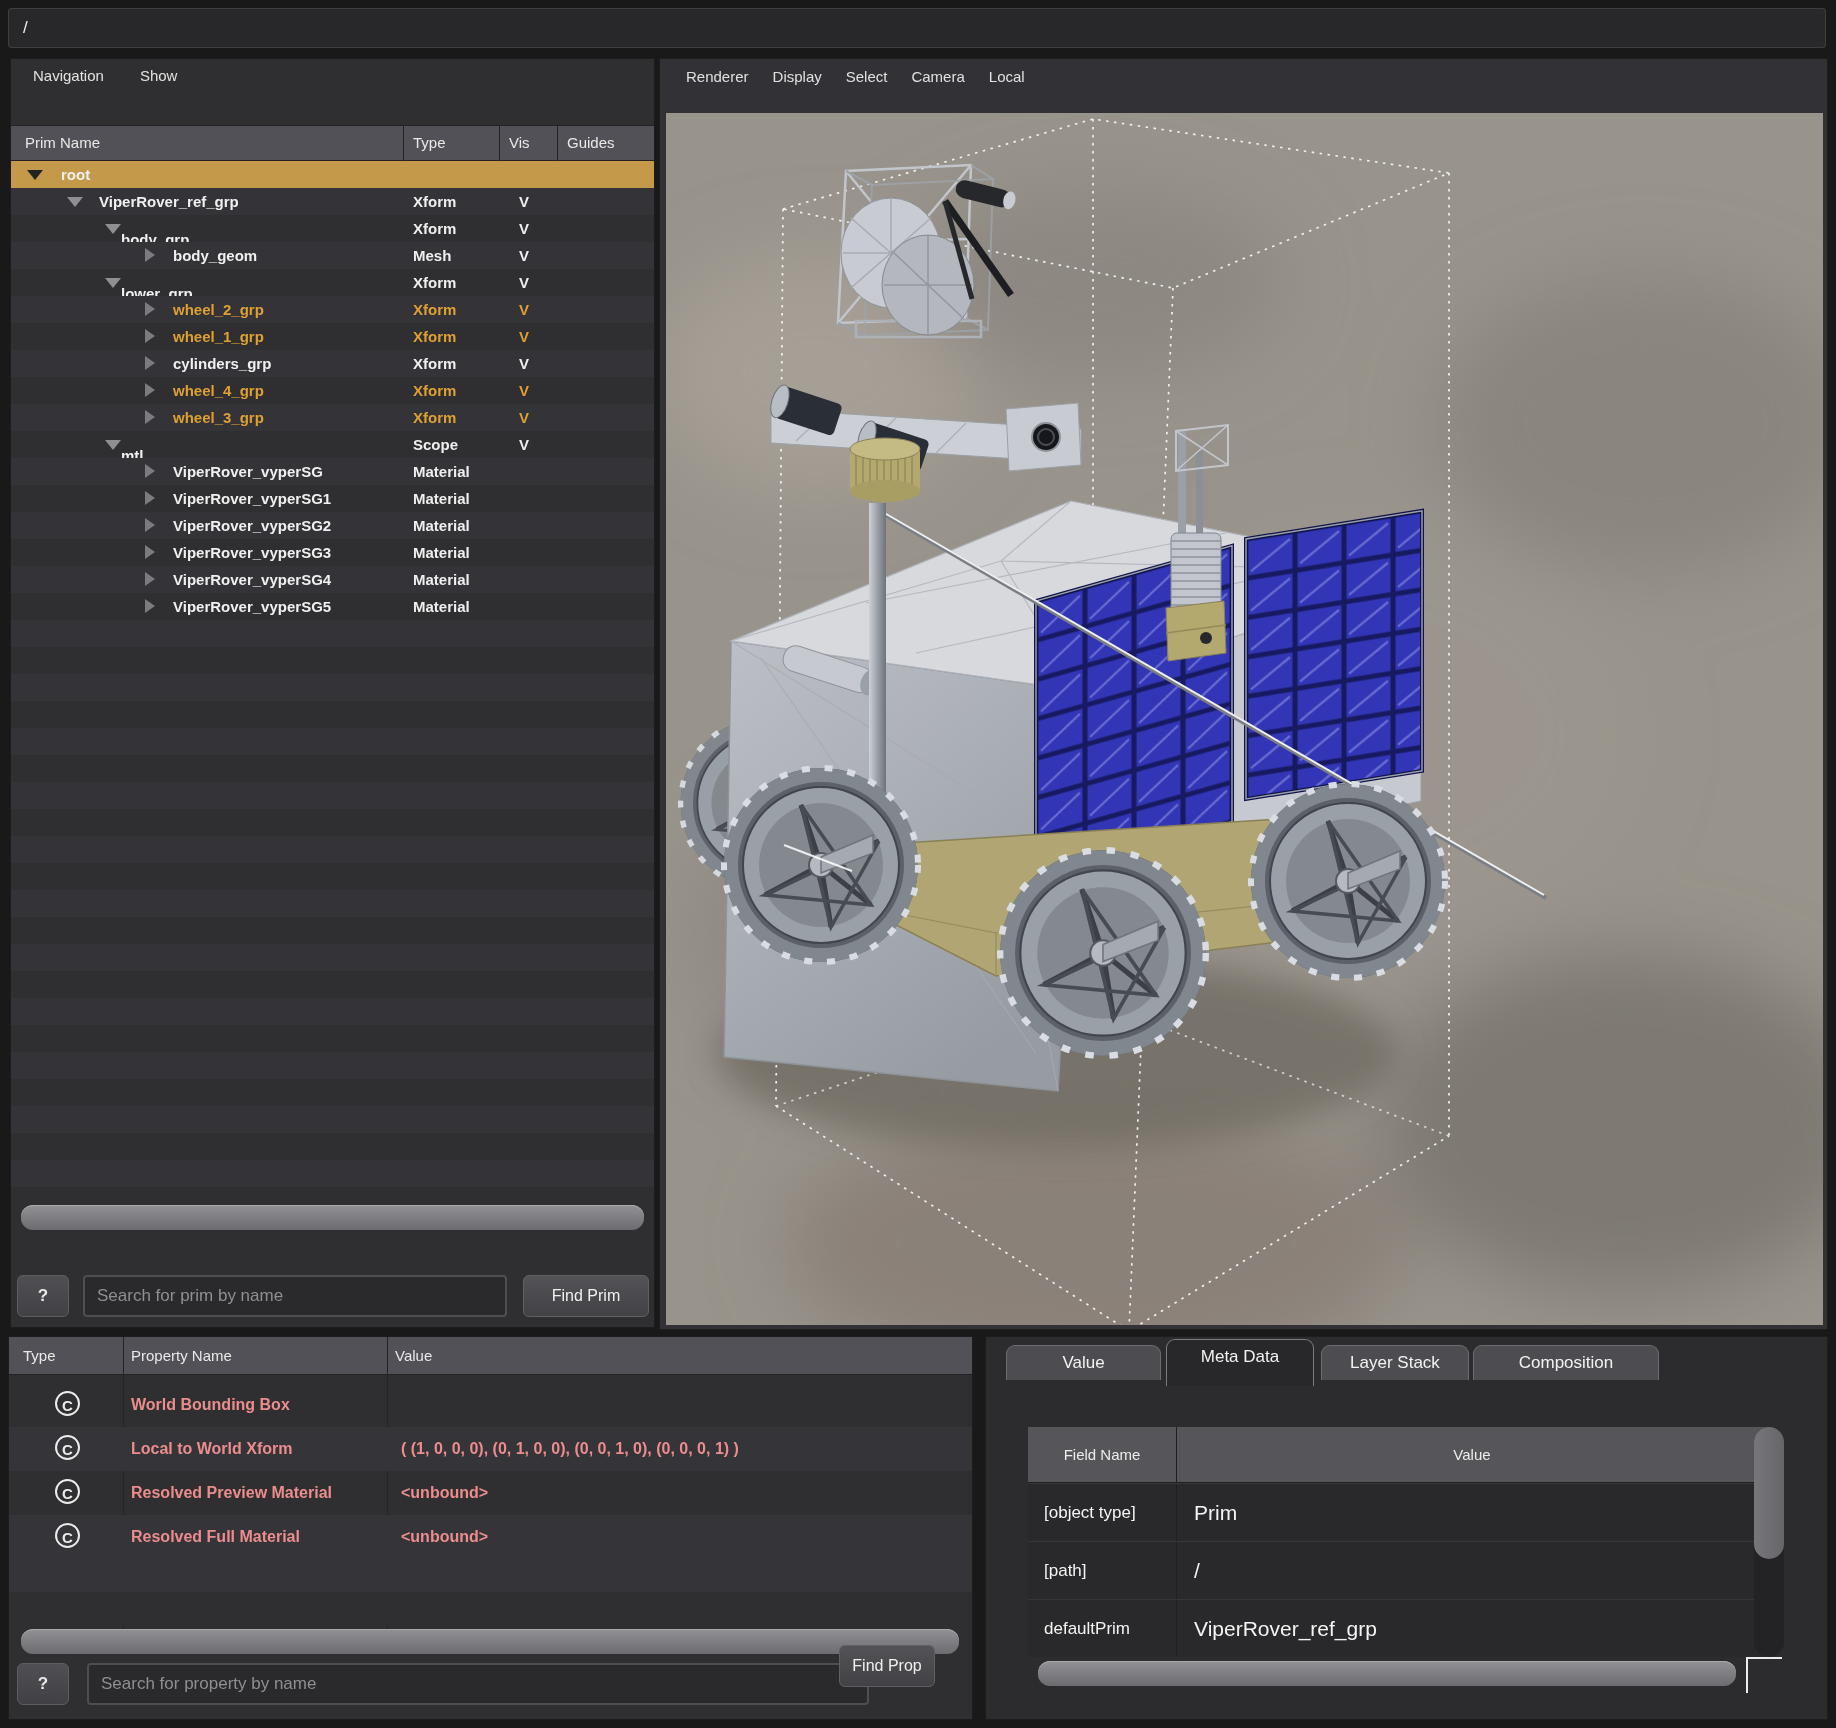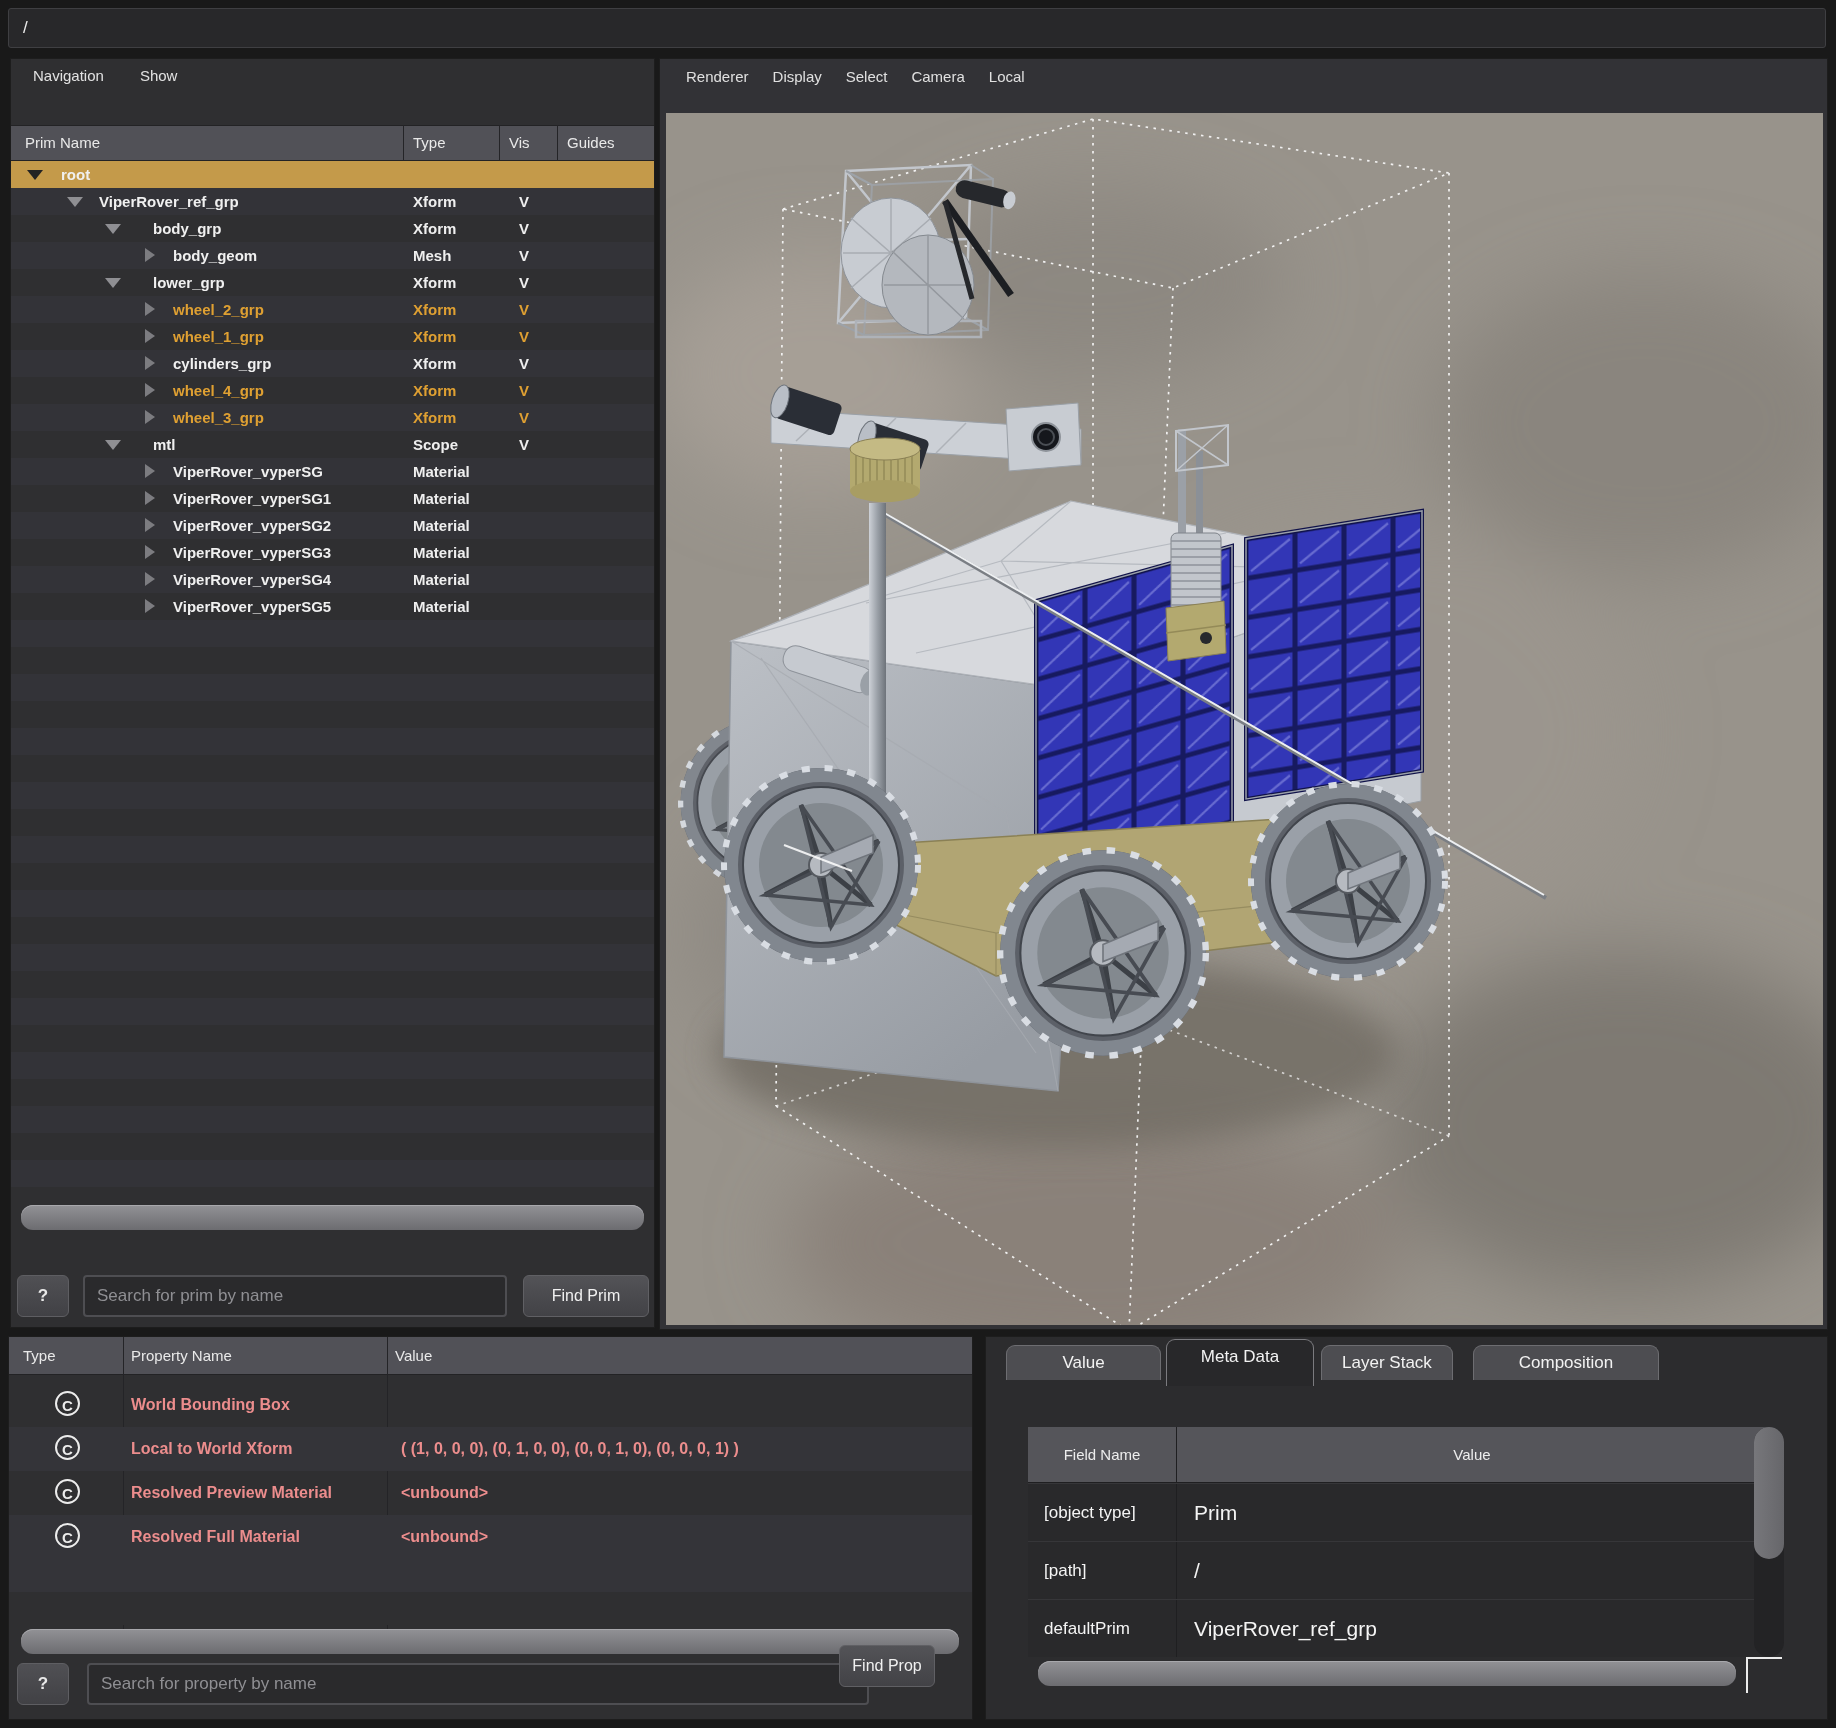--- a/index.html
+++ b/index.html
@@ -26,21 +26,21 @@
   .trow.sel{background:#c49a4a;}
   .arrow{position:absolute;width:0;height:0;}
   .arr-exp{border-left:8px solid transparent;border-right:8px solid transparent;border-top:10px solid #8f8f93;top:9px;}
   .arr-col{border-top:7px solid transparent;border-bottom:7px solid transparent;border-left:10px solid #7c7c80;top:6px;}
   .sel .arr-exp{border-top-color:#232323;}
   .tname{position:absolute;top:0;line-height:27px;font-size:15px;font-weight:bold;color:#f0f0f0;white-space:nowrap;}
   .ttype{position:absolute;left:402px;top:0;line-height:27px;font-size:15px;font-weight:bold;color:#efefef;}
   .tvis{position:absolute;left:508px;top:0;line-height:27px;font-size:15px;font-weight:bold;color:#efefef;}
   .l0 .arrow{left:16px;}  .l0 .tname{left:50px;}
   .l1 .arrow{left:56px;}  .l1 .tname{left:88px;}
-  .l2 .arrow{left:94px;}  .l2 .tname{left:142px;}
+  .l2 .arrow{left:94px;}  .l2 .tname{left:110px;margin-top:11px;}
   .l3 .arrow{left:134px;} .l3 .tname{left:162px;}
   .hl .tname,.hl .ttype,.hl .tvis{color:#dfa032;}
   #tree-empty{position:absolute;left:0;top:561px;width:100%;height:580px;
               background:repeating-linear-gradient(180deg,#333338 0 27px,#2f2f31 27px 54px);}
   .hscroll{position:absolute;height:25px;border-radius:12px;
            background:linear-gradient(180deg,#929296,#6c6c70);box-shadow:inset 0 1px 0 #a8a8ac;}
   #tree-scroll{left:10px;top:1146px;width:623px;}
   .helpbtn{position:absolute;width:52px;height:42px;background:linear-gradient(180deg,#505054,#414145);
            border:1px solid #5e5e62;border-radius:6px;text-align:center;line-height:40px;
            font-size:17px;font-weight:bold;color:#e8e8e8;box-sizing:border-box;}
@@ -74,21 +74,21 @@
                background:repeating-linear-gradient(180deg,#343439 0 33px,#2f2f31 33px 66px);}
   #props-scroll{left:12px;top:292px;width:938px;}
   #props-help{left:8px;top:326px;} #props-input{left:78px;top:326px;width:782px;} #props-find{left:830px;top:308px;width:96px;}
 
   
   #meta-panel{left:985px;top:1336px;width:843px;height:384px;background:#2c2c2e;}
   .tab{position:absolute;height:35px;background:#4d4d51;border:1px solid #6d6d71;border-bottom:none;
        border-radius:9px 9px 0 0;text-align:center;line-height:33px;font-size:17px;color:#f2f2f2;box-sizing:border-box;}
   .tab.active{background:#28282a;height:47px;top:2px !important;border-color:#7b7b7f;z-index:3;}
   #tab-0{left:20px;top:8px;width:155px;} #tab-1{left:180px;width:148px;}
-  #tab-2{left:335px;top:8px;width:132px;} #tab-3{left:487px;top:8px;width:186px;}
+  #tab-2{left:335px;top:8px;width:148px;} #tab-3{left:487px;top:8px;width:186px;}
   #meta-table{position:absolute;left:42px;top:90px;width:740px;height:230px;background:#29292b;}
   #meta-thead{position:absolute;left:0;top:0;width:100%;height:56px;background:#55555a;
               border-bottom:1px solid #1f1f21;box-sizing:border-box;}
   #meta-thead span{position:absolute;top:0;line-height:55px;font-size:15px;color:#ededed;text-align:center;}
   .mcol-div{position:absolute;left:148px;top:0;width:1px;height:230px;background:#1f1f21;}
   .mrow{position:absolute;left:0;width:100%;height:58px;border-top:1px solid #363639;box-sizing:border-box;}
   .mfield{position:absolute;left:16px;top:0;line-height:57px;font-size:17px;color:#f4f4f4;white-space:nowrap;}
   .mvalue{position:absolute;left:166px;top:0;line-height:57px;font-size:21px;color:#f4f4f4;white-space:nowrap;}
   #meta-vtrack{position:absolute;left:768px;top:90px;width:30px;height:230px;background:#232325;border-radius:15px;}
   #meta-vthumb{position:absolute;left:0;top:0;width:30px;height:132px;background:linear-gradient(90deg,#77777b,#66666a);border-radius:15px;}

